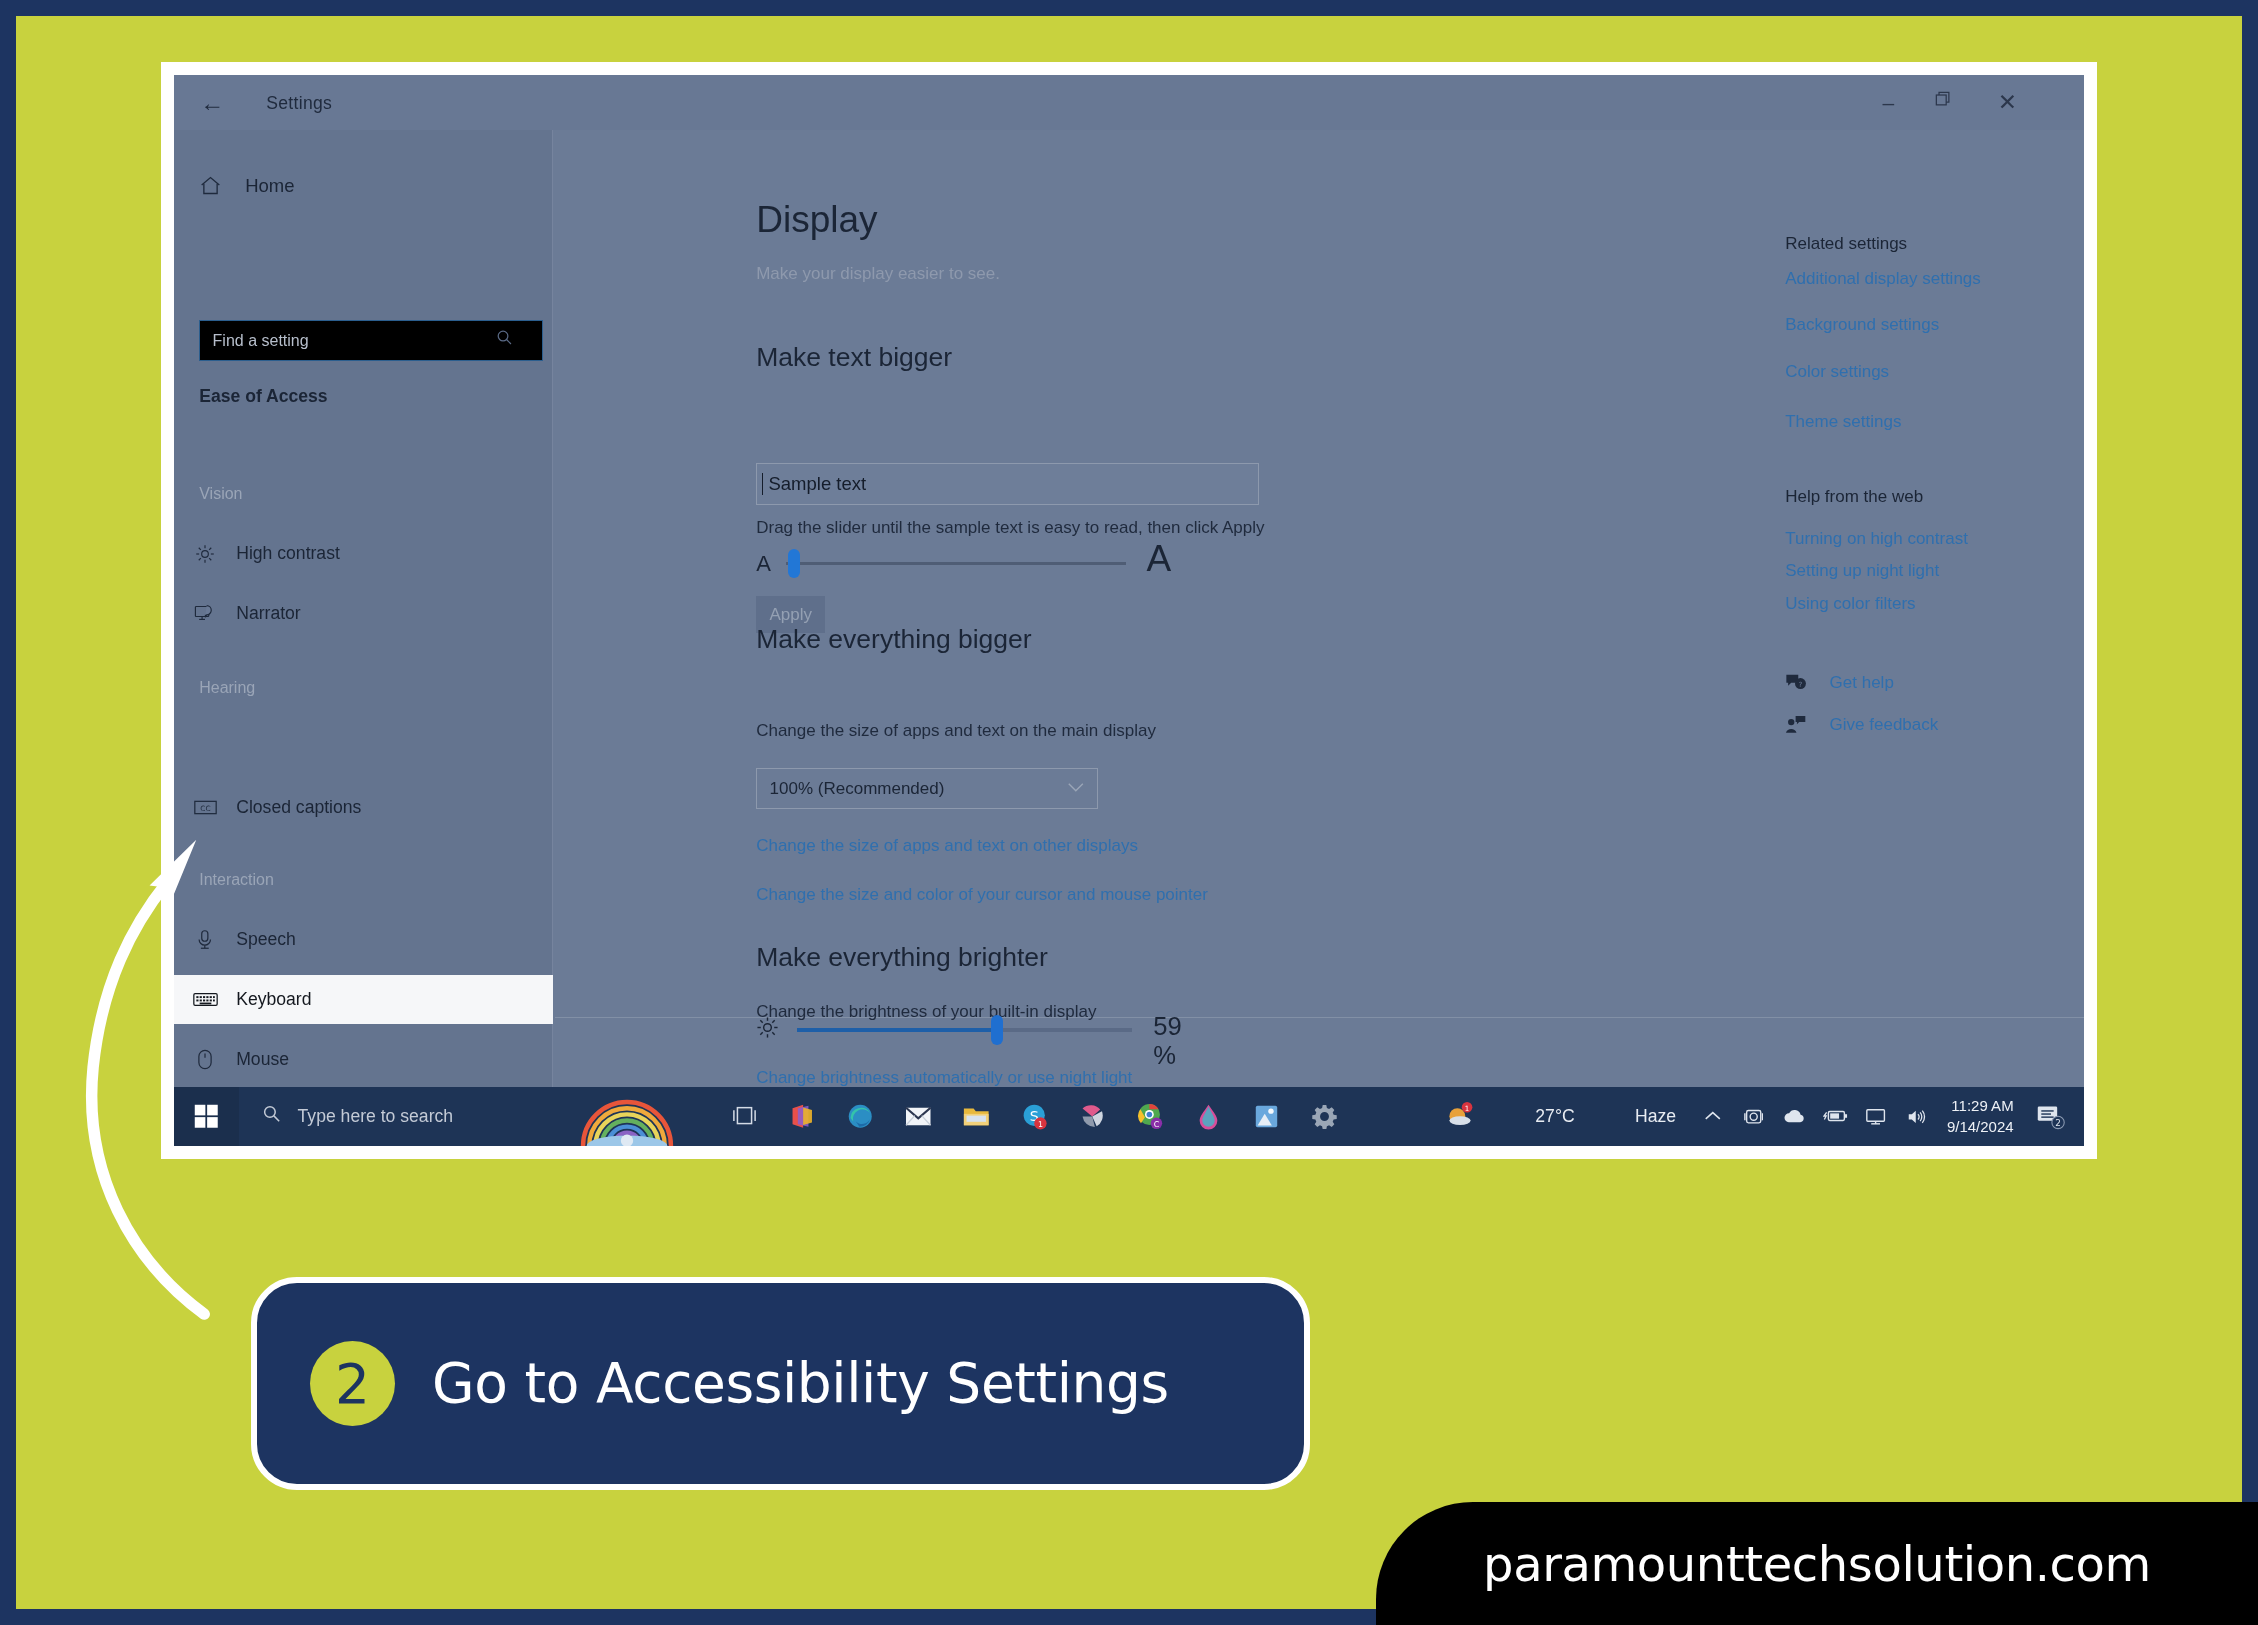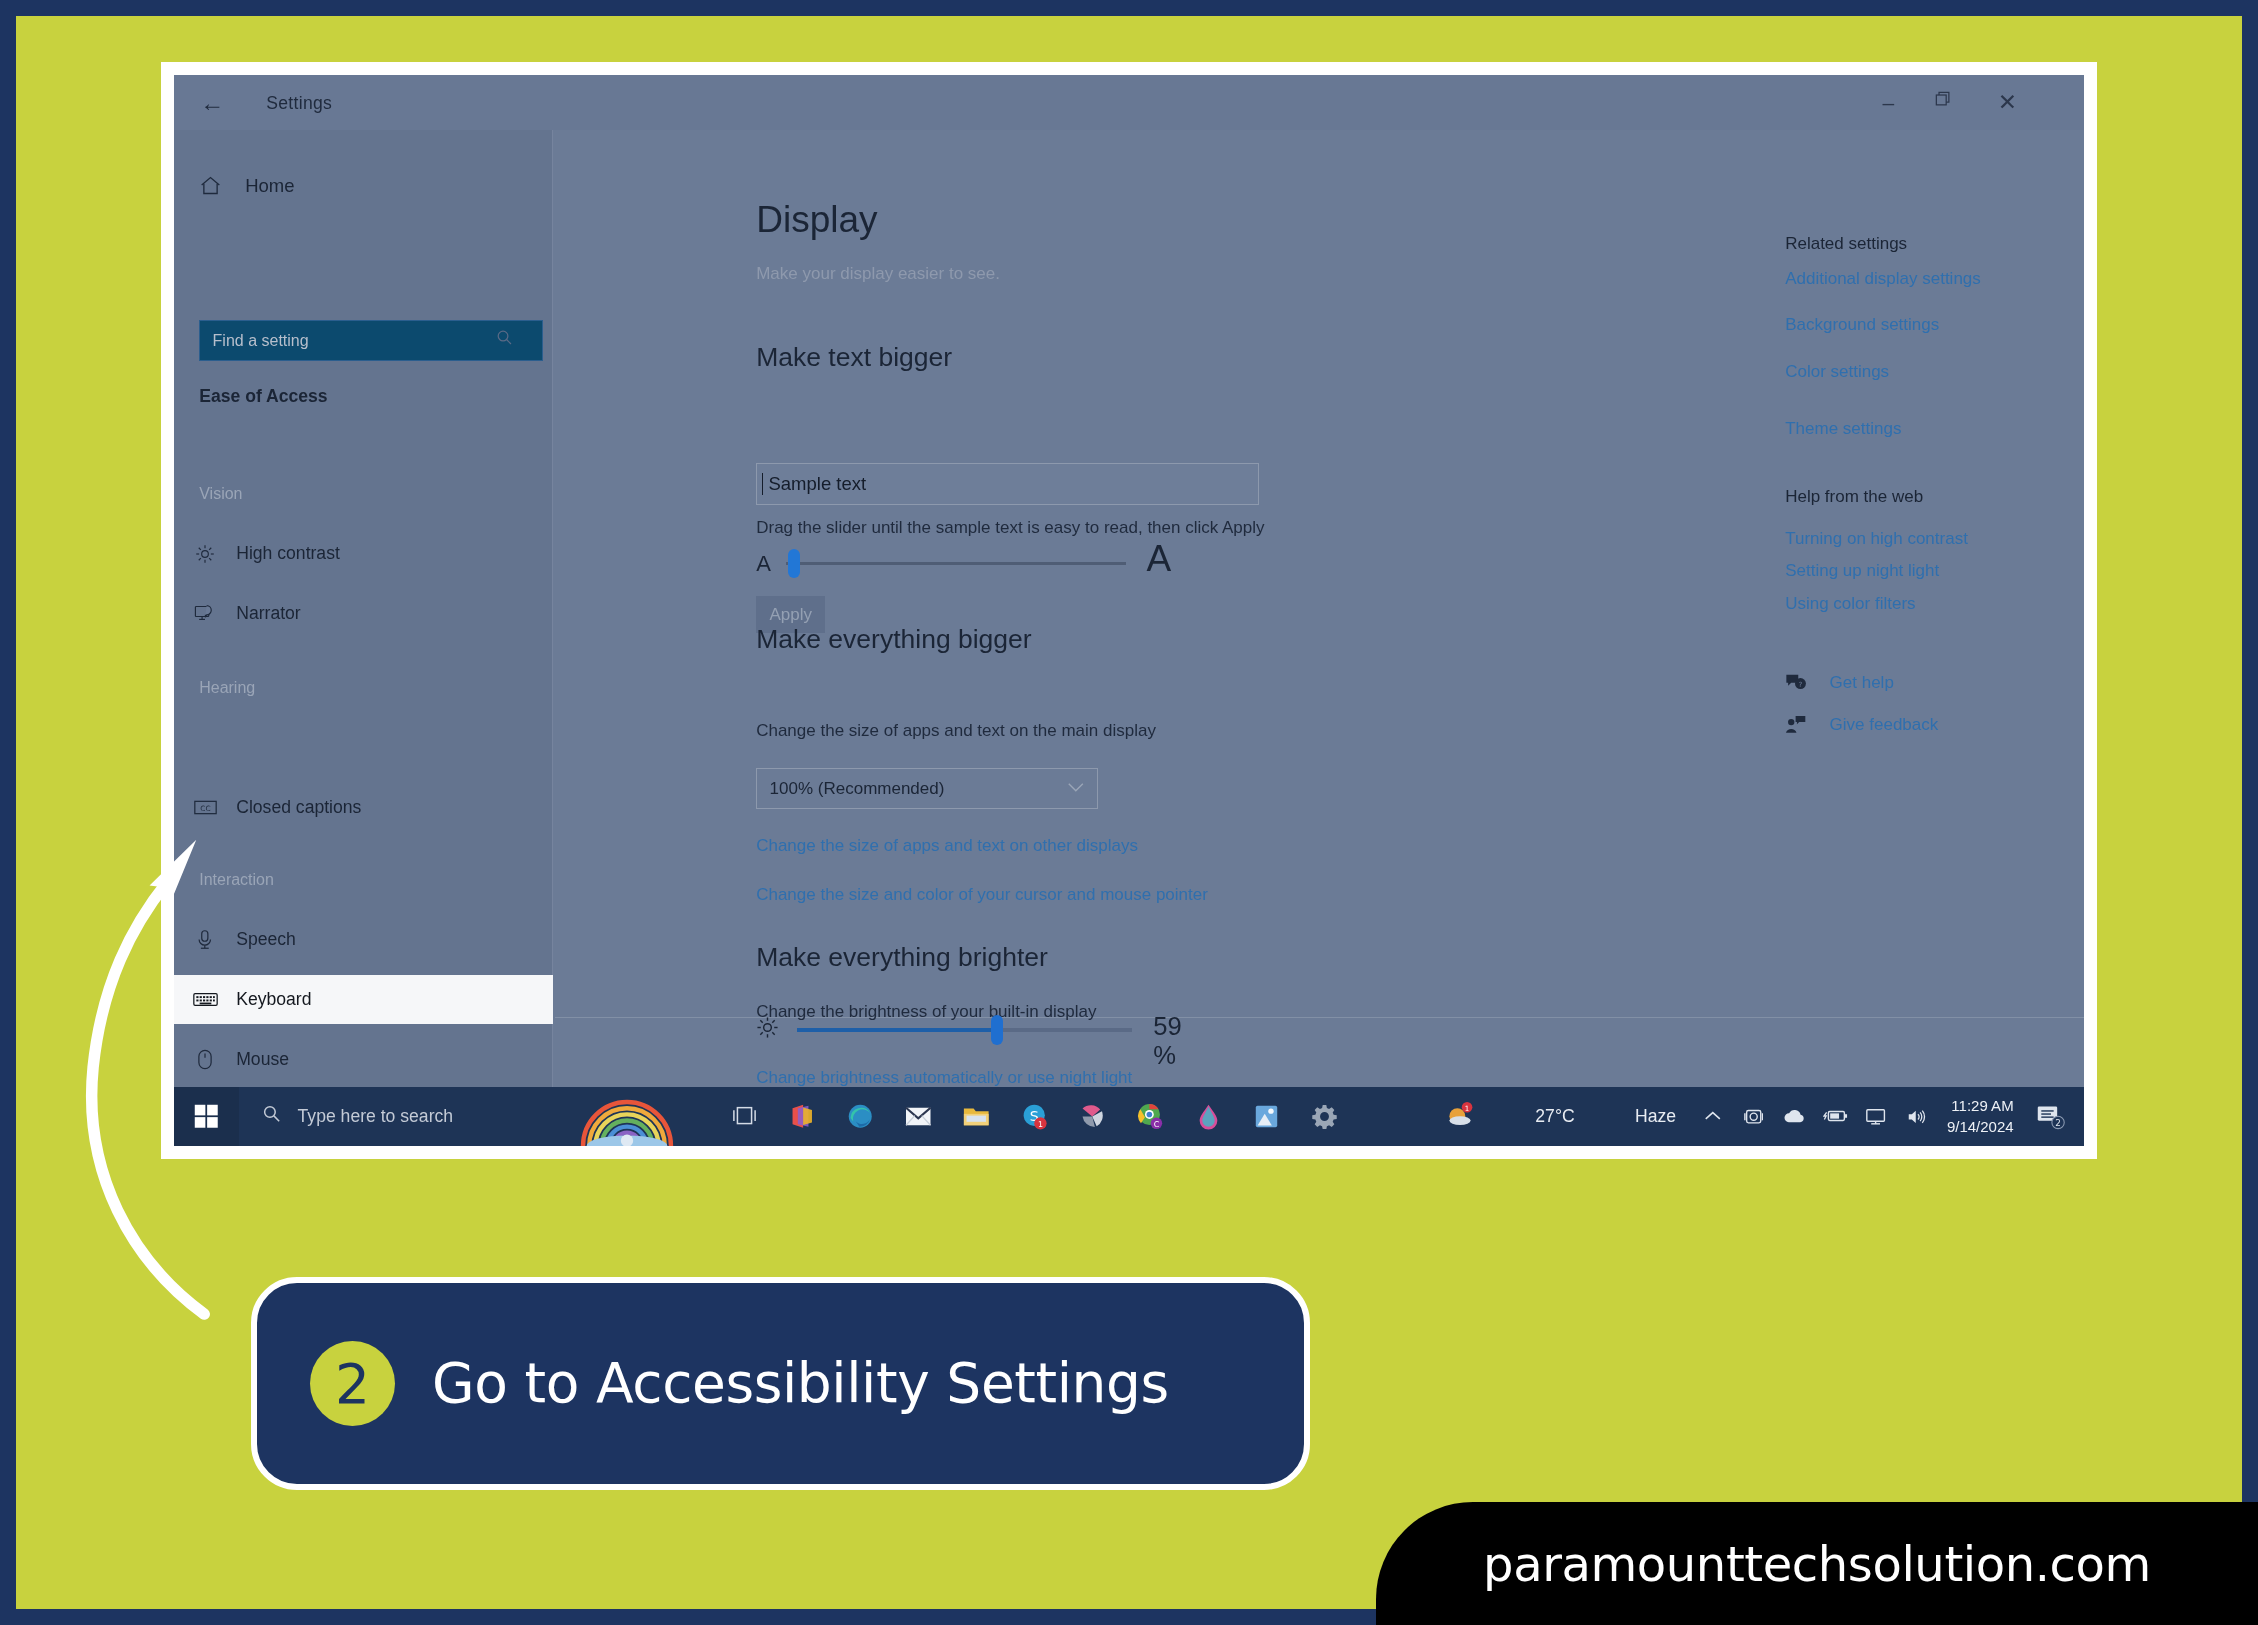--- a/index.html
+++ b/index.html
@@ -77,21 +77,21 @@
     display: flex; align-items: center; padding-left: 25px; gap: 23px;
     width: 100%;
   }
   .home-ico { width: 23px; height: 23px; color:#1f2a3d; }
   .home-lbl { font-size: 18.5px; color: #1b2536; }
 
   #search-box {
     position: absolute; left: 25px; top: 190px;
     width: 344px; height: 41px;
     border: 1.8px solid #2b5e8e;
-    background: #0c4a6e;
+    background: #000000;
     display: flex; align-items: center;
   }
   #search-input {
     border: none; outline: none; background: transparent;
     font-family: "Liberation Sans", sans-serif;
     font-size: 16px; color: #c9cfda;
     padding-left: 12.4px; width: 291px; height: 100%;
   }
   #search-input::placeholder { color: #b7bfcc; }
   #search-icon { width: 26.5px; color: #5f6f8b; font-size: 17px; text-align: center; }
@@ -553,21 +553,21 @@
             <div id="br-thumb"></div>
             <span id="br-pct">59 %</span>
           </div>
 
           <div class="link-txt" style="top:938px">Change brightness automatically or use night light</div>
 
           <div class="rp-head" style="left:1230px; top:104px">Related settings</div>
           <div class="rp-link" style="left:1230px; top:139px">Additional display settings</div>
           <div class="rp-link" style="left:1230px; top:185px">Background settings</div>
           <div class="rp-link" style="left:1230px; top:232px">Color settings</div>
-          <div class="rp-link" style="left:1230px; top:289px">Theme settings</div>
+          <div class="rp-link" style="left:1230px; top:282px">Theme settings</div>
 
           <div class="rp-head" style="left:1230px; top:357px">Help from the web</div>
           <div class="rp-link" style="left:1230px; top:399px">Turning on high contrast</div>
           <div class="rp-link" style="left:1230px; top:431px">Setting up night light</div>
           <div class="rp-link" style="left:1230px; top:464px">Using color filters</div>
 
           <div class="rp-icolink" style="left:1230px; top:543px">
             <span class="ic">
               <svg width="23" height="19.4" viewBox="0 0 26 22">
                 <path d="M1.5 2 H15 V11 H7 L3.5 14.5 V11 H1.5 Z" fill="#1f2a3d"></path>

